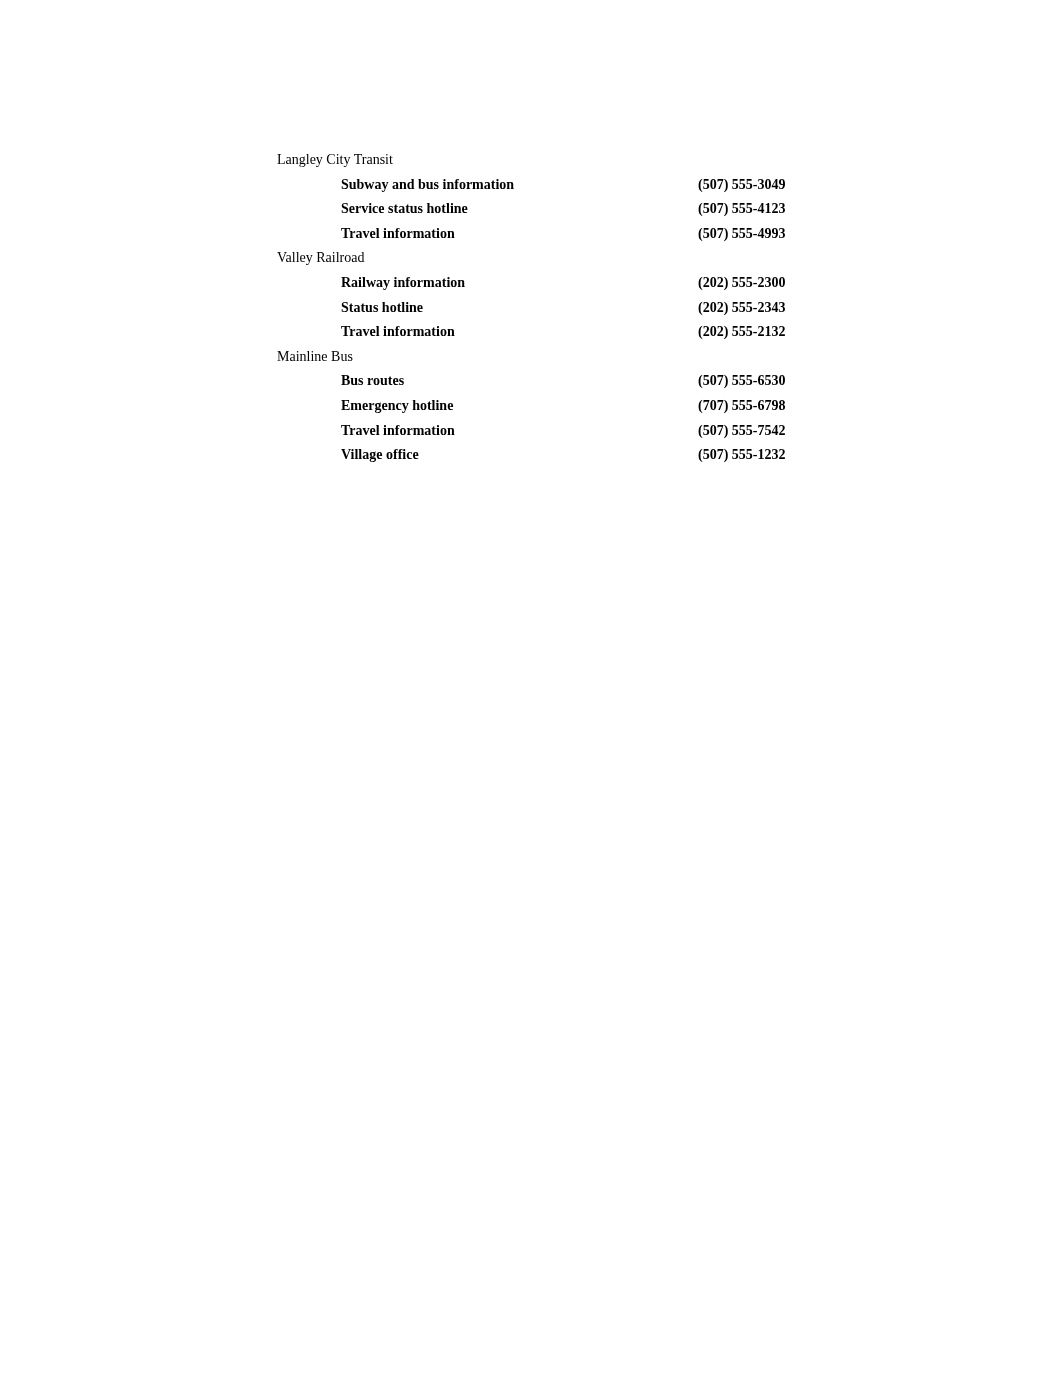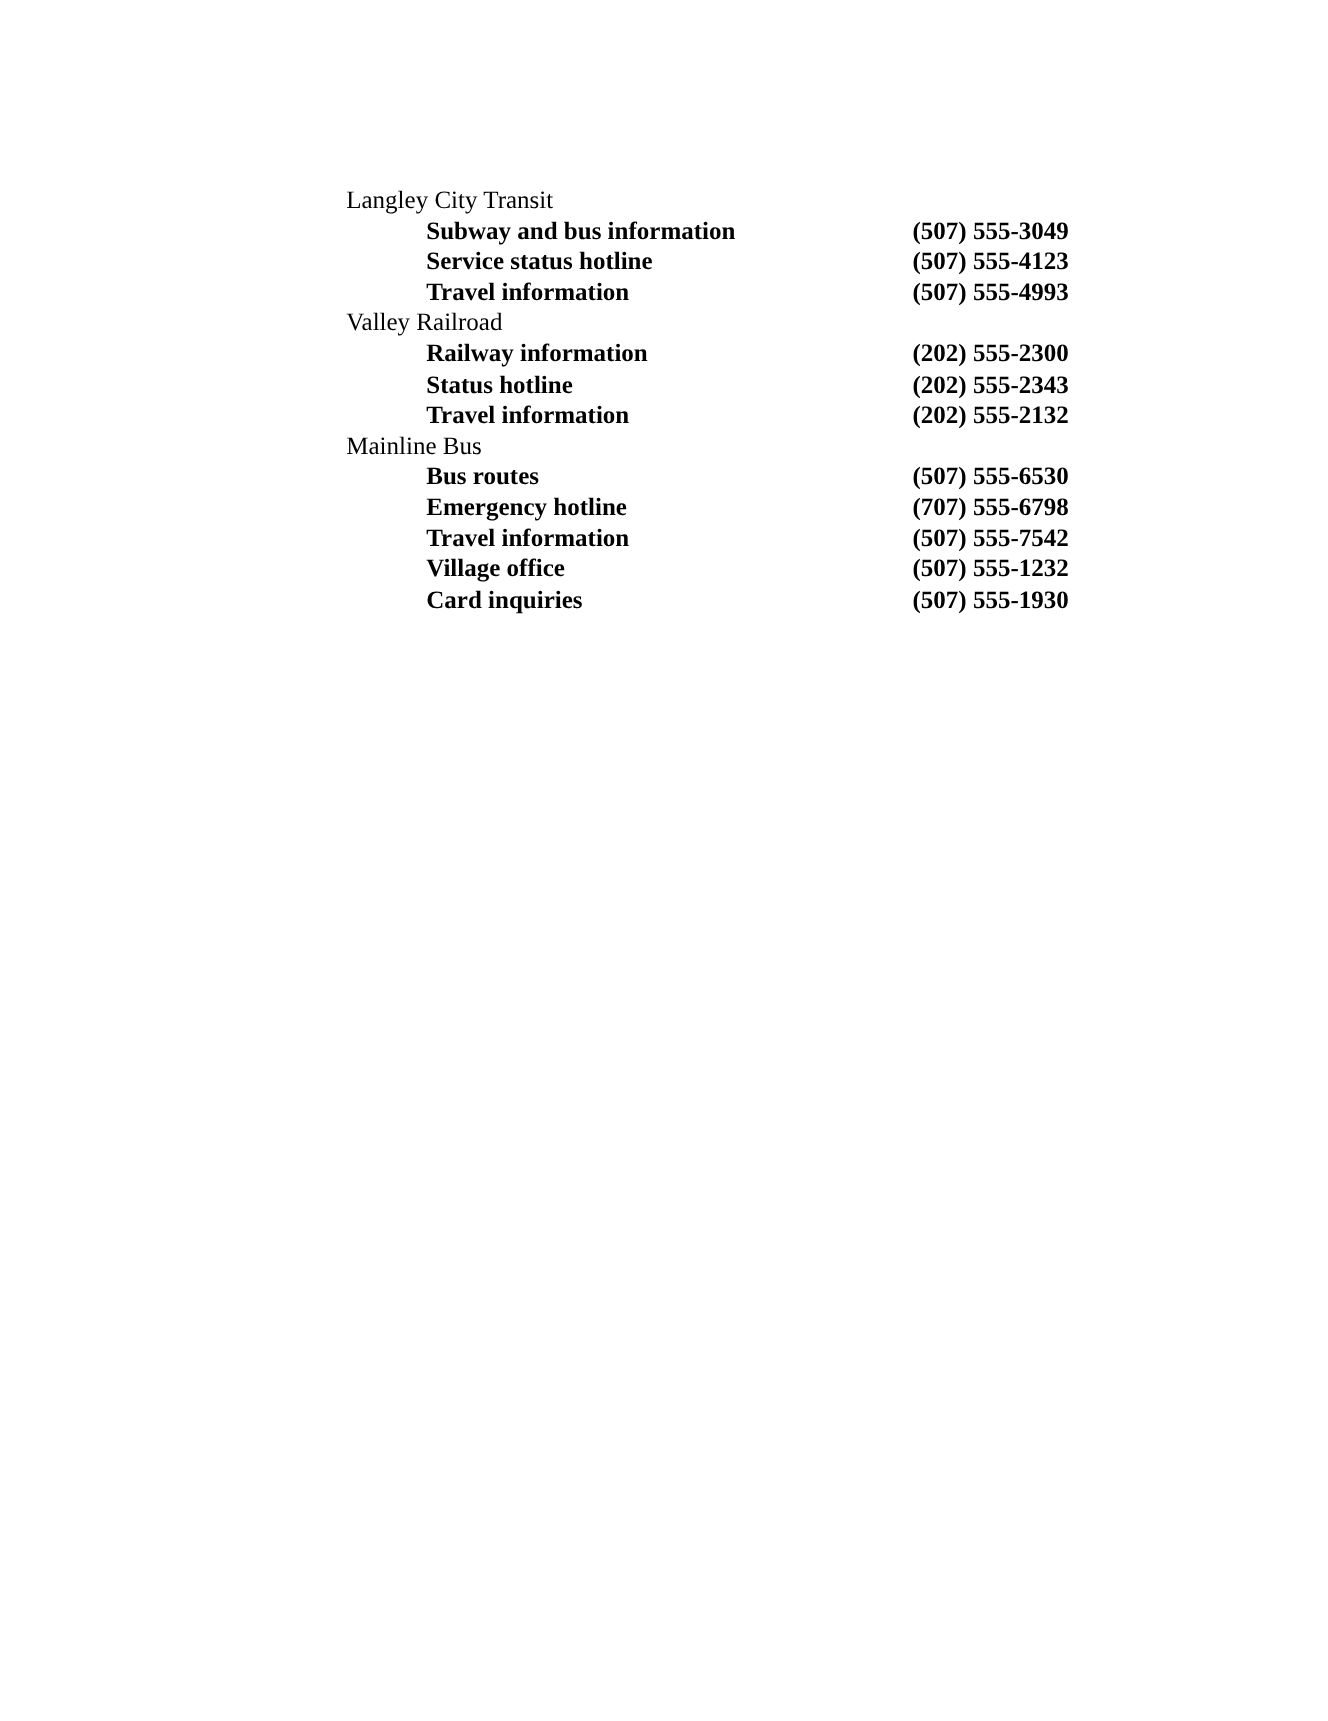--- a/index.html
+++ b/index.html
@@ -28,21 +28,21 @@
     width: 640px;
   }
 
   .section {
     margin: 0;
   }
 
   .line {
     height: 24.6px;
     line-height: 24.6px;
-    font-size: 20px;
+    font-size: 14px;
     white-space: nowrap;
   }
 
   
   .line.heading {
     padding-left: 0;
   }
 
   
   .line.entry {
@@ -52,21 +52,21 @@
     font-weight: bold;
   }
 
   .entry-label {
     display: block;
   }
 
   
   .entry-phone {
     position: absolute;
-    left: 453px;
+    left: 421px;
     display: block;
   }
 
   .line.entry {
     position: relative;
   }
 </style>
 </head>
 <body>
 
@@ -115,19 +115,15 @@
         <div class="line entry">
           <span class="entry-label">Travel information</span>
           <span class="entry-phone">(507) 555-7542</span>
         </div>
       </div>
       <div class="section">
         <div class="line entry">
           <span class="entry-label">Village office</span>
           <span class="entry-phone">(507) 555-1232</span>
         </div>
-        <div class="line entry">
-          <span class="entry-label">Card inquiries</span>
-          <span class="entry-phone">(507) 555-1930</span>
-        </div>
       </div>
     </div>
 </div>
 
 </body></html>

